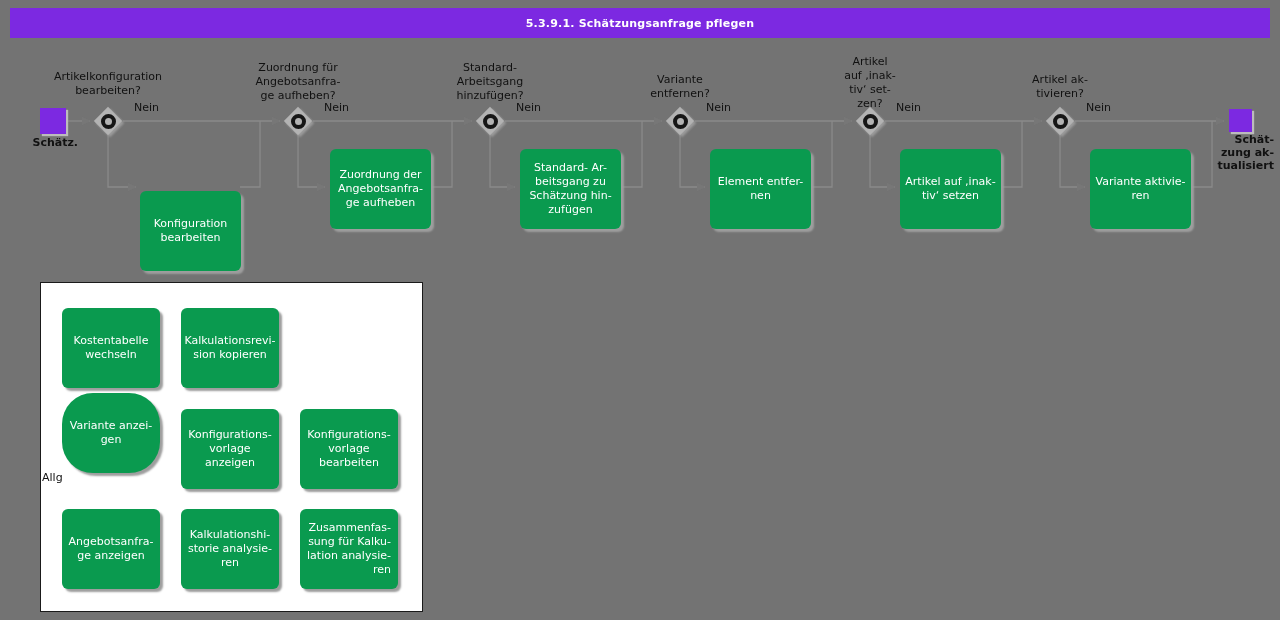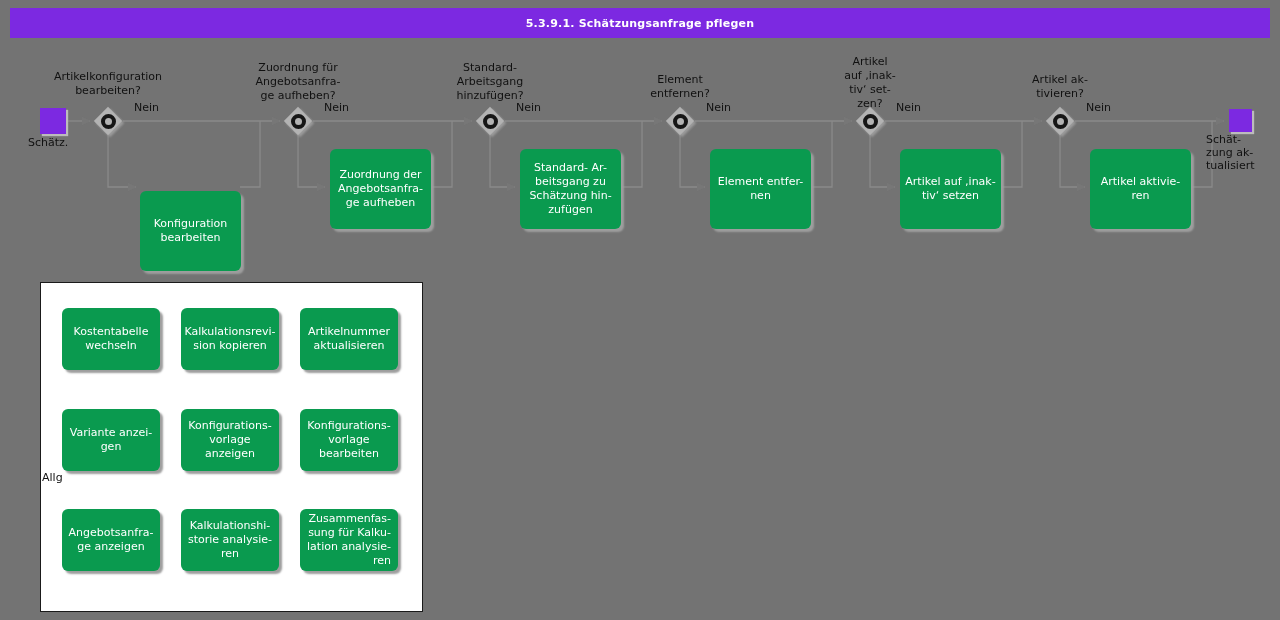--- a/index.html
+++ b/index.html
@@ -3,33 +3,33 @@
 <meta charset="utf-8">
 <style>
   html,body{margin:0;padding:0;background:#ffffff;}
   .canvas{position:relative;width:1280px;height:620px;background:#737373;overflow:hidden;
           font-family:"DejaVu Sans","Liberation Sans",sans-serif;font-size:11px;color:#111;}
   .titlebar{position:absolute;left:10px;top:8px;width:1260px;height:30px;background:#7c29e1;
             display:flex;align-items:center;justify-content:center;}
   .titlebar span{color:#ffffff;font-weight:bold;font-size:11px;letter-spacing:.2px;}
   .connectors{position:absolute;left:0;top:0;width:1280px;height:620px;}
   .startend{position:absolute;width:26px;height:26px;background:#7c29e1;box-shadow:2px 2px 1px #bcbcbc;}
-  .node-label{position:absolute;text-align:left;white-space:pre-line;line-height:13px;color:#111;}
+  .node-label{position:absolute;text-align:right;white-space:pre-line;line-height:13px;color:#111;font-weight:bold;}
   .q-label{position:absolute;text-align:center;white-space:pre-line;line-height:14px;color:#111;}
   .nein{position:absolute;color:#111;}
   .gateway{position:absolute;width:28px;height:28px;filter:drop-shadow(2.5px 2.5px 1px #9b9b9b);}
   .gateway .dm{position:absolute;left:4px;top:4px;width:20px;height:20px;background:#b3b3b3;transform:rotate(45deg);}
   .gateway .ring{position:absolute;left:6.5px;top:6.5px;width:15px;height:15px;border:4px solid #161616;
                  border-radius:50%;box-sizing:border-box;}
   .task{position:absolute;background:#0a9a4f;border-radius:6px;box-shadow:3px 3px 2px #9e9e9e;
         display:flex;align-items:center;justify-content:center;text-align:center;
         color:#ffffff;white-space:pre-line;line-height:14px;z-index:2;}
   .flow-task{width:101px;height:80px;top:149px;}
   .panel{position:absolute;left:40px;top:282px;width:381px;height:328px;border:1px solid #1a1a1a;background:#ffffff;}
-  .grid-task{width:98px;height:62px;}
+  .grid-task{width:98px;height:80px;}
   .clipped{position:absolute;left:42px;top:436px;z-index:1;color:#111;margin-top:35px;}
 </style>
 </head>
 <body>
 
 <div class="canvas">
 
   <div class="titlebar">
     <span>5.3.9.1. Schätzungsanfrage pflegen</span>
   </div>
@@ -94,21 +94,21 @@
   <div class="gateway" style="left:476px;top:107px;">
       <div class="dm"></div>
       <div class="ring"></div>
     </div>
   <div class="nein" style="left:516px;top:101px;">Nein</div>
   <div class="task flow-task" style="left:520px;">Standard- Ar-
 beitsgang zu
 Schätzung  hin-
 zufügen</div>
 
-  <div class="q-label" style="left:605px;top:73px;width:150px;">Element
+  <div class="q-label" style="left:605px;top:73px;width:150px;">Variante
 entfernen?</div>
   <div class="gateway" style="left:666px;top:107px;">
       <div class="dm"></div>
       <div class="ring"></div>
     </div>
   <div class="nein" style="left:706px;top:101px;">Nein</div>
   <div class="task flow-task" style="left:710px;">Element entfer-
 nen</div>
 
   <div class="q-label" style="left:795px;top:55px;width:150px;">Artikel
@@ -123,38 +123,36 @@
   <div class="task flow-task" style="left:900px;">Artikel auf ‚inak-
 tiv‘ setzen</div>
 
   <div class="q-label" style="left:985px;top:73px;width:150px;">Artikel  ak-
 tivieren?</div>
   <div class="gateway" style="left:1046px;top:107px;">
       <div class="dm"></div>
       <div class="ring"></div>
     </div>
   <div class="nein" style="left:1086px;top:101px;">Nein</div>
-  <div class="task flow-task" style="left:1090px;">Artikel aktivie-
+  <div class="task flow-task" style="left:1090px;">Variante aktivie-
 ren</div>
 
   <div class="startend" style="left:1229px;top:109px;width:23px;height:23px;"></div>
   <div class="node-label" style="left:1206px;top:133px;width:68px;">Schät-
 zung ak-
 tualisiert</div>
 
   <div class="panel"></div>
   <div class="clipped">Allg</div>
 
   <div class="task grid-task" style="left:62px;top:308px;">Kostentabelle
 wechseln</div>
   <div class="task grid-task" style="left:181px;top:308px;">Kalkulationsrevi-
 sion kopieren</div>
-  <div class="task grid-task" style="left:300px;top:308px;">Artikelnummer
-aktualisieren</div>
-  <div class="task grid-task" style="left:62px;top:409px;">Variante anzei-
+  <div class="task grid-task" style="left:62px;top:393px;border-radius:31px;">Variante anzei-
 gen</div>
   <div class="task grid-task" style="left:181px;top:409px;">Konfigurations-
 vorlage
 anzeigen</div>
   <div class="task grid-task" style="left:300px;top:409px;">Konfigurations-
 vorlage
 bearbeiten</div>
   <div class="task grid-task" style="left:62px;top:509px;">Angebotsanfra-
 ge anzeigen</div>
   <div class="task grid-task" style="left:181px;top:509px;">Kalkulationshi-

